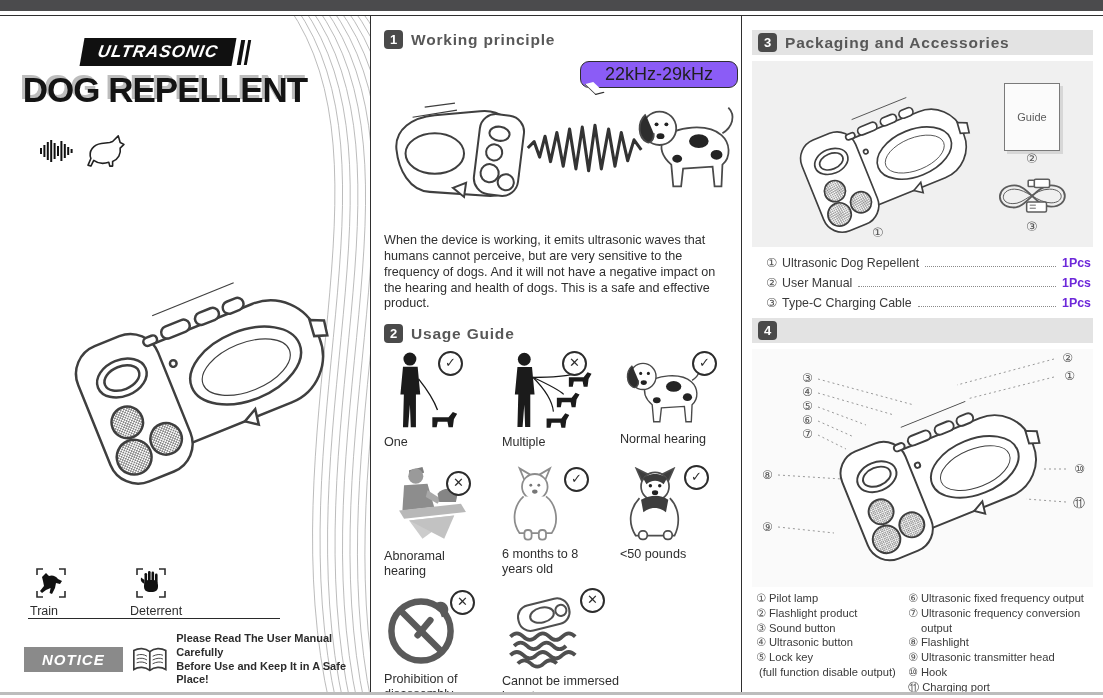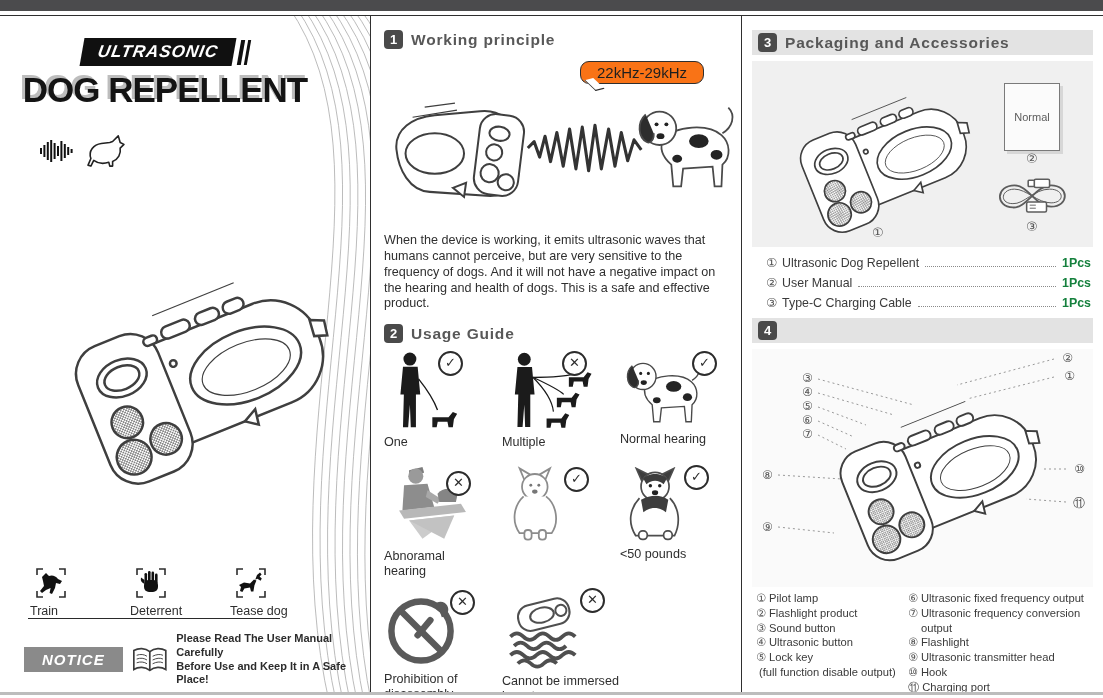--- a/index.html
+++ b/index.html
@@ -41,21 +41,21 @@
   .sec-h{display:flex;align-items:center;gap:8px;margin:8px 0 4px 0;}
   .sec-num{flex:0 0 auto;width:19px;height:19px;border-radius:4px;background:#4a4a4a;color:#fff;
            font-size:13px;font-weight:bold;text-align:center;line-height:19px;}
   .sec-title{font-size:15.5px;font-weight:bold;color:#585858;letter-spacing:.8px;}
   .sec-h.bar{background:#e3e3e3;padding:3px 6px;margin:8px 0 6px 0;}
 
   
   .mid-pad{padding:6px 13px 0 13px;}
   .wp-illus{position:relative;height:178px;margin-top:2px;}
   .bubble{position:absolute;left:196px;top:8px;border:1.6px solid #2f2f2f;border-radius:9px;
-          background:#f97316;padding:2px 16px;font-size:15px;color:#1f1f1f;white-space:nowrap;z-index:2;}
+          background:#8b5cf6;padding:2px 24px;font-size:18px;color:#1f1f1f;white-space:nowrap;z-index:2;}
   .bubble:after{content:"";position:absolute;left:8px;bottom:-7px;width:10px;height:10px;background:#fff;
           border-left:1.6px solid #2f2f2f;border-bottom:1.6px solid #2f2f2f;transform:skewX(40deg) rotate(-12deg);}
   .wp-dev{position:absolute;left:0;top:38px;}
   .wp-zig{position:absolute;left:142px;top:62px;}
   .wp-dog{position:absolute;left:246px;top:42px;}
   .wp-body{font-size:12.6px;line-height:1.26;color:#2f2f2f;margin-top:2px;}
 
   .ug-grid{display:grid;grid-template-columns:118px 118px 108px;margin-top:8px;row-gap:14px;}
   .ug-cell{position:relative;min-height:100px;}
   .ug-cell .art{display:block;}
@@ -69,21 +69,21 @@
   .pk-dev{position:absolute;left:2px;top:4px;}
   .pk-callout{position:absolute;font-size:13px;color:#555;}
   .manual-box{position:absolute;left:252px;top:22px;width:54px;height:66px;background:#fbfbfb;
               border:1.4px solid #7a7a7a;box-shadow:3px 3px 0 #d7d7d7;display:flex;align-items:center;justify-content:center;}
   .manual-box span{font-size:11px;color:#5c5c5c;}
   .pk-cable{position:absolute;left:238px;top:112px;}
   .pk-list{margin:8px 2px 0 14px;}
   .pk-item{display:flex;align-items:baseline;font-size:12.4px;color:#3a3a3a;margin-bottom:5px;}
   .pk-item .cnum{margin-right:5px;color:#555;}
   .pk-item .dots{flex:1;border-bottom:1.6px dotted #8a8a8a;margin:0 6px;height:.75em;}
-  .pk-item .qty{font-weight:bold;color:#15803d;}
+  .pk-item .qty{font-weight:bold;color:#6d28d9;}
 
   .comp-diagram{position:relative;height:238px;margin-top:2px;background:#fafafa;}
   .comp-dev{position:absolute;left:36px;top:14px;}
   .co{position:absolute;font-size:12px;color:#555;z-index:2;background:transparent;}
   .comp-lines{position:absolute;left:0;top:0;width:341px;height:238px;}
   .legend{display:flex;gap:6px;margin-top:4px;padding-left:4px;}
   .legend .lcol1{width:146px;}
   .legend .lcol2{flex:1;}
   .leg-item{display:flex;font-size:11.2px;color:#3a3a3a;line-height:1.32;}
   .leg-item .cnum{margin-right:3px;color:#555;flex:0 0 auto;}
@@ -374,27 +374,20 @@
         </svg>
         <span class="flabel">Train</span>
       </div>
       <div class="feat">
         <svg class="fico" width="30" height="30">
           <use href="#brkt"></use>
             <use href="#hand" x="3" y="2" width="24" height="26"></use>
         </svg>
         <span class="flabel">Deterrent</span>
       </div>
-      <div class="feat">
-        <svg class="fico" width="30" height="30">
-          <use href="#brkt"></use>
-            <use href="#tdog" x="1" y="3" width="28" height="24"></use>
-        </svg>
-        <span class="flabel">Tease dog</span>
-      </div>
     </div>
 
     <div class="feat-sep"></div>
 
     <div class="notice-row">
       <span class="notice-box">NOTICE</span>
       <svg width="40" height="28">
           <use href="#book"></use>
         </svg>
       <span class="notice-text">
@@ -459,20 +452,21 @@
               <use href="#vet"></use>
             </svg>
           <span class="ug-mark" style="left:62px;top:6px;">✕</span>
           <div class="ug-label">Abnoramal hearing</div>
         </div>
         <div class="ug-cell">
           <svg class="art" width="72" height="78" viewBox="0 0 90 95">
               <use href="#corgi"></use>
             </svg>
           <span class="ug-mark" style="left:62px;top:2px;">✓</span>
+          <div class="ug-label">6 months to 8 years old</div>
         </div>
         <div class="ug-cell">
           <svg class="art" width="74" height="78" viewBox="0 0 95 95">
               <use href="#husky"></use>
             </svg>
           <span class="ug-mark" style="left:64px;top:0;">✓</span>
           <div class="ug-label">&lt;50 pounds</div>
         </div>
 
         <div class="ug-cell">
@@ -499,21 +493,21 @@
         <span class="sec-num">3</span>
         <span class="sec-title">Packaging and Accessories</span>
       </div>
 
       <div class="pk-panel">
         <svg class="pk-dev" width="238" height="178" viewBox="-25 -20 410 320">
             <use href="#dev34"></use>
           </svg>
         <span class="pk-callout" style="left:120px;top:164px;">①</span>
         <div class="manual-box">
-          <span>Normal</span>
+          <span>Guide</span>
         </div>
         <span class="pk-callout" style="left:274px;top:90px;">②</span>
         <svg class="pk-cable" width="84" height="46" viewBox="0 0 110 60">
             <use href="#cable"></use>
           </svg>
         <span class="pk-callout" style="left:274px;top:158px;">③</span>
       </div>
 
       <div class="pk-list">
         <div class="pk-item">

